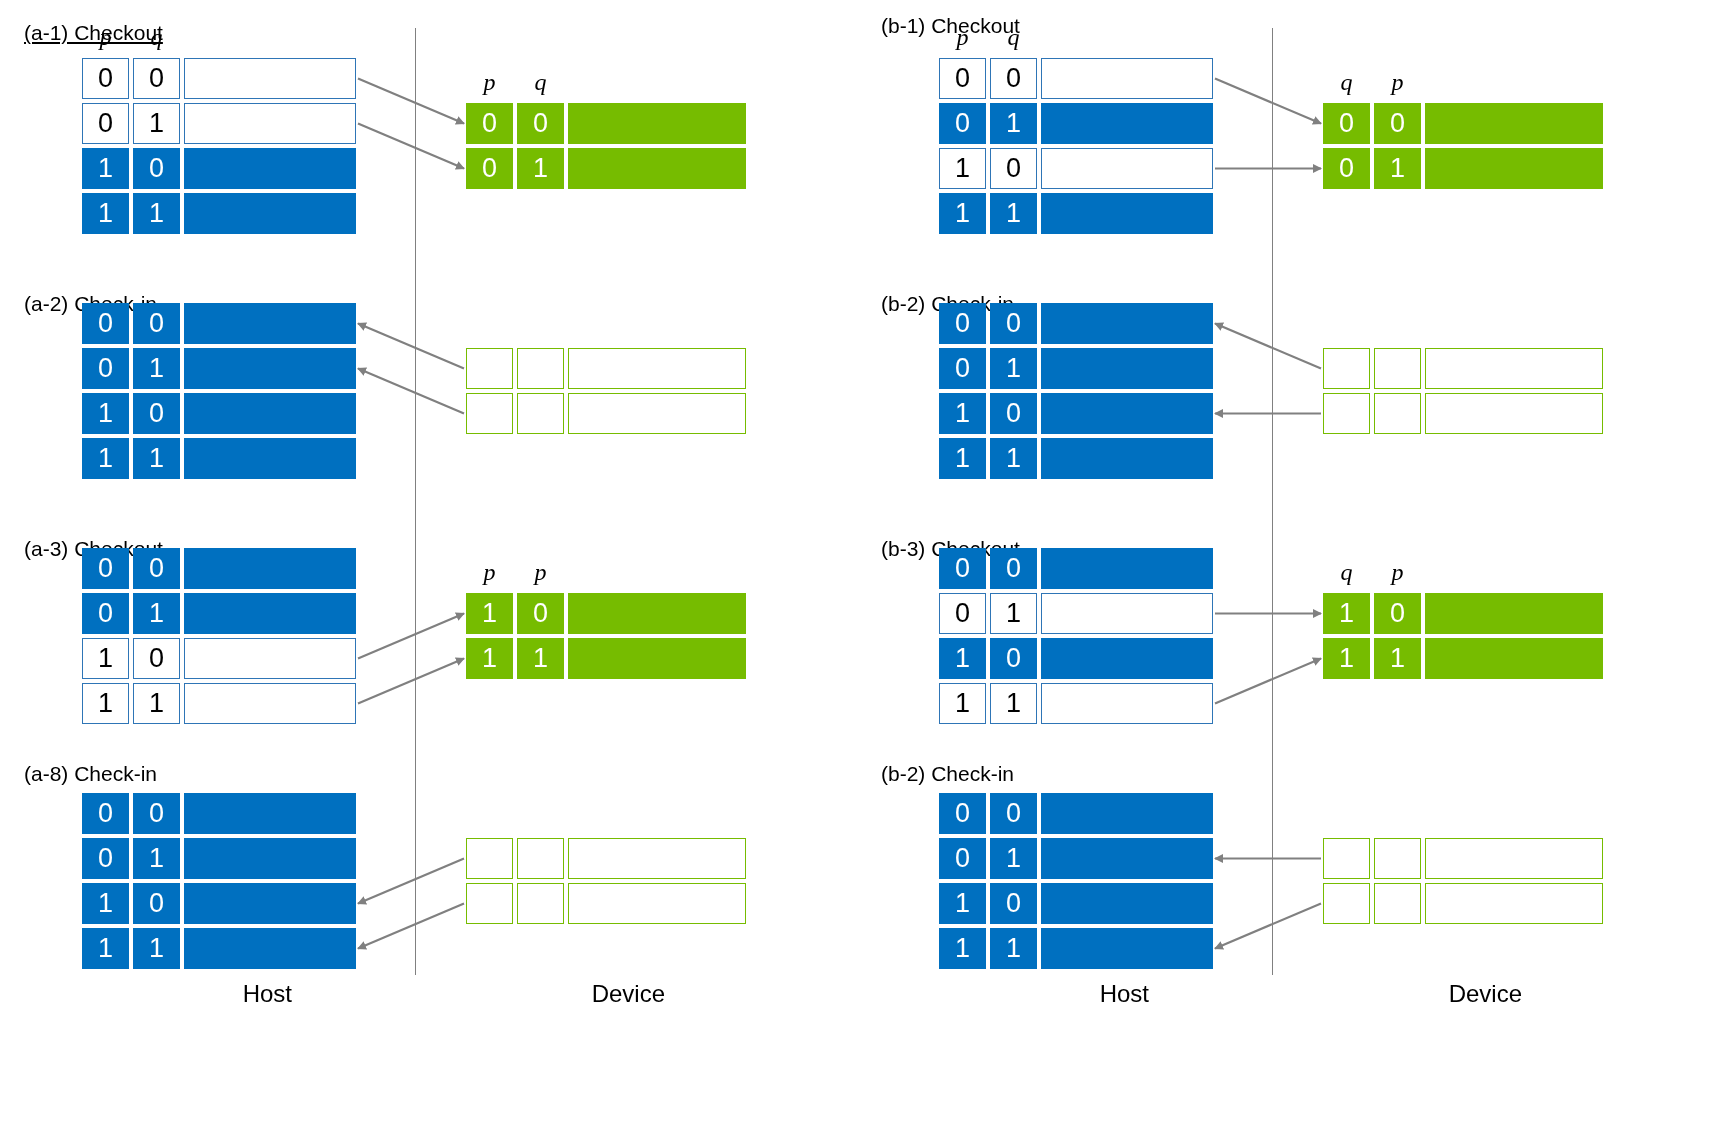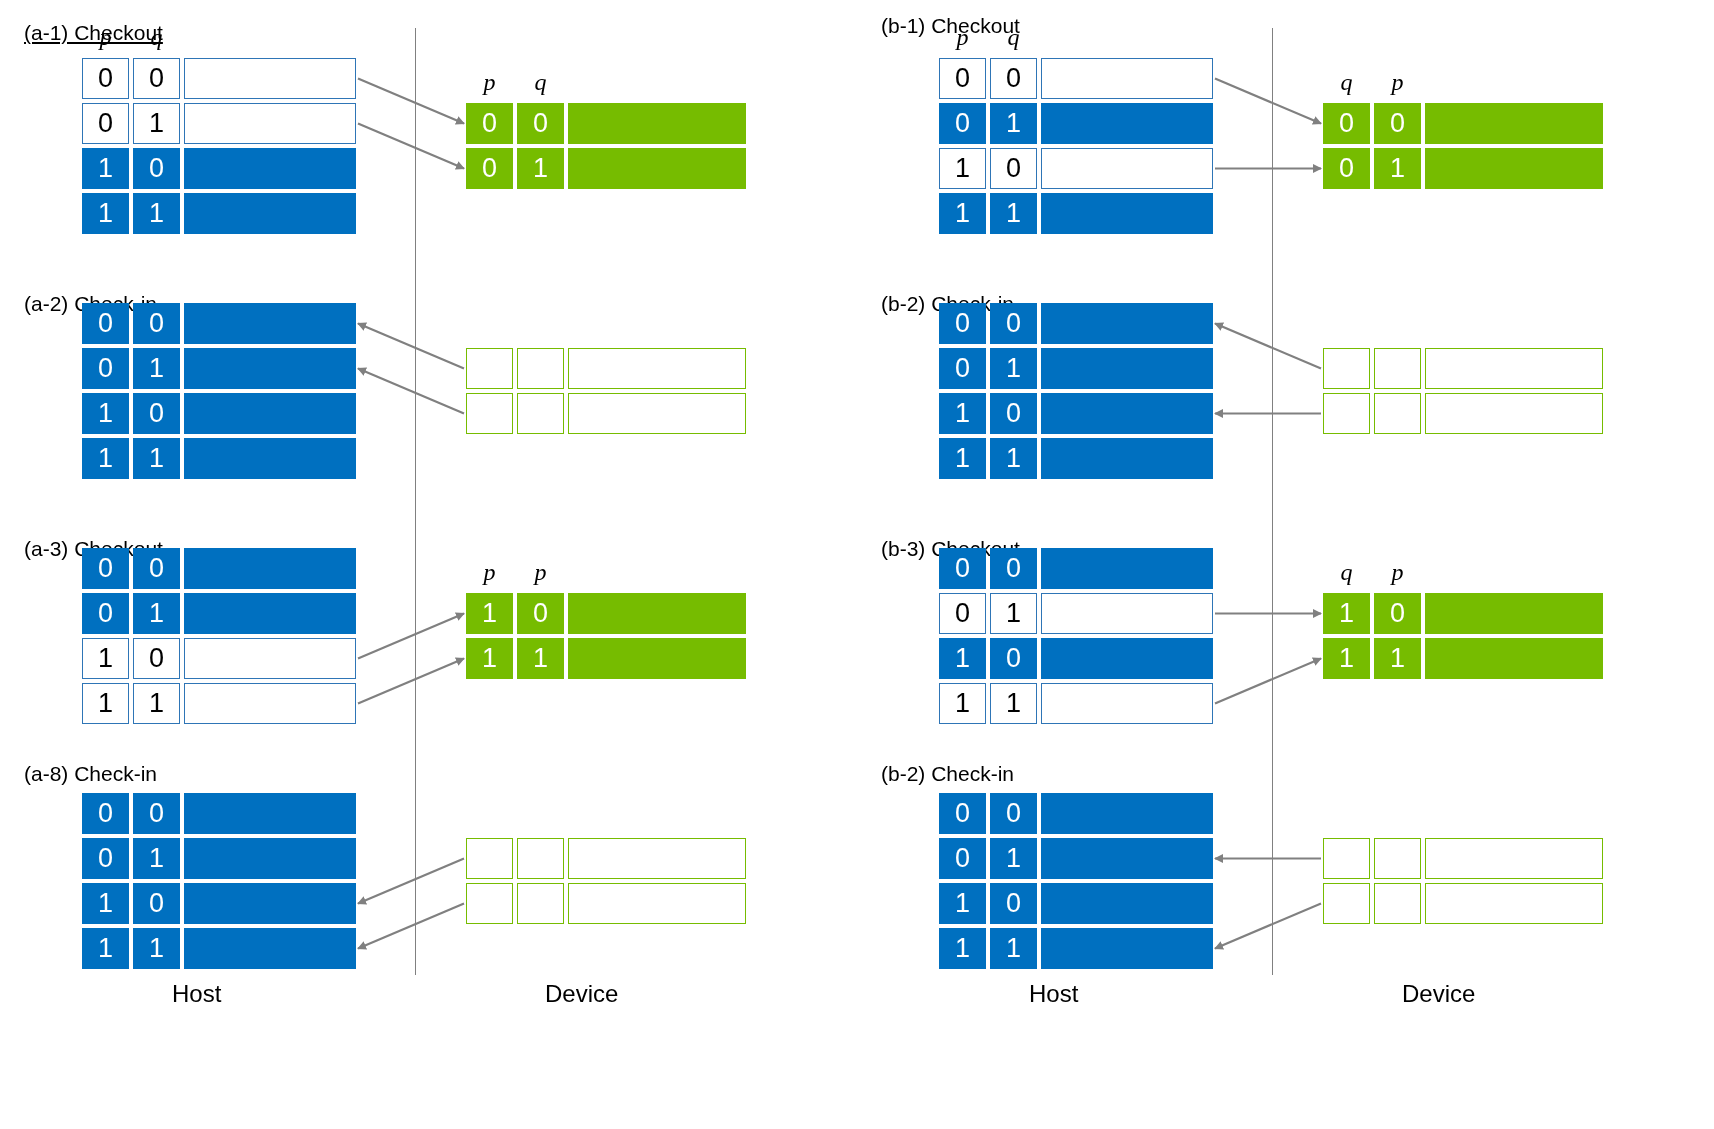--- a/index.html
+++ b/index.html
@@ -70,21 +70,21 @@
   }
 
   
   .arrows{position:absolute;left:0;top:0;width:857px;height:1129px;pointer-events:none;}
 
   
   .caption{
     position:absolute;
     font-size:24px;
     color:#000000;
-    text-align:left;
+    text-align:right;
     white-space:nowrap;
   }
 </style>
 </head>
 <body>
 
 <div id="stage">
     <div class="half left">
       <div class="divider" style="left: 415px; background: rgb(128, 128, 128);"></div>
       <div class="panel-title" style="left: 24px; top: 20px; text-decoration: underline;">(a-1) Checkout</div>

